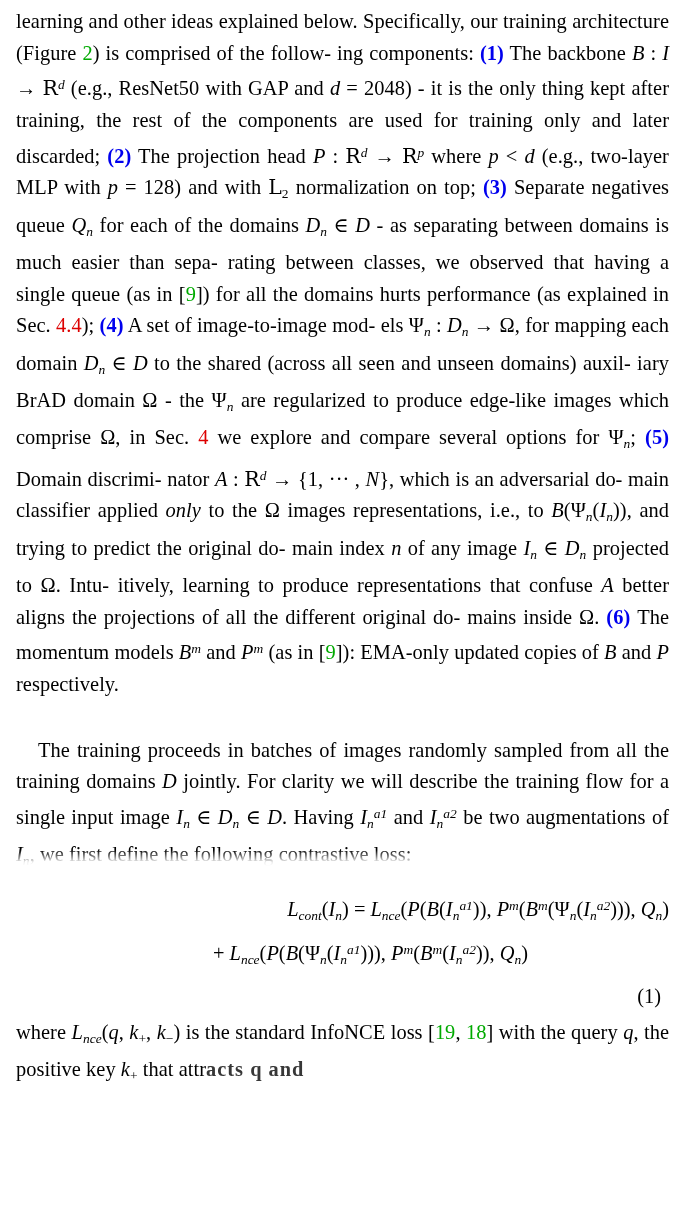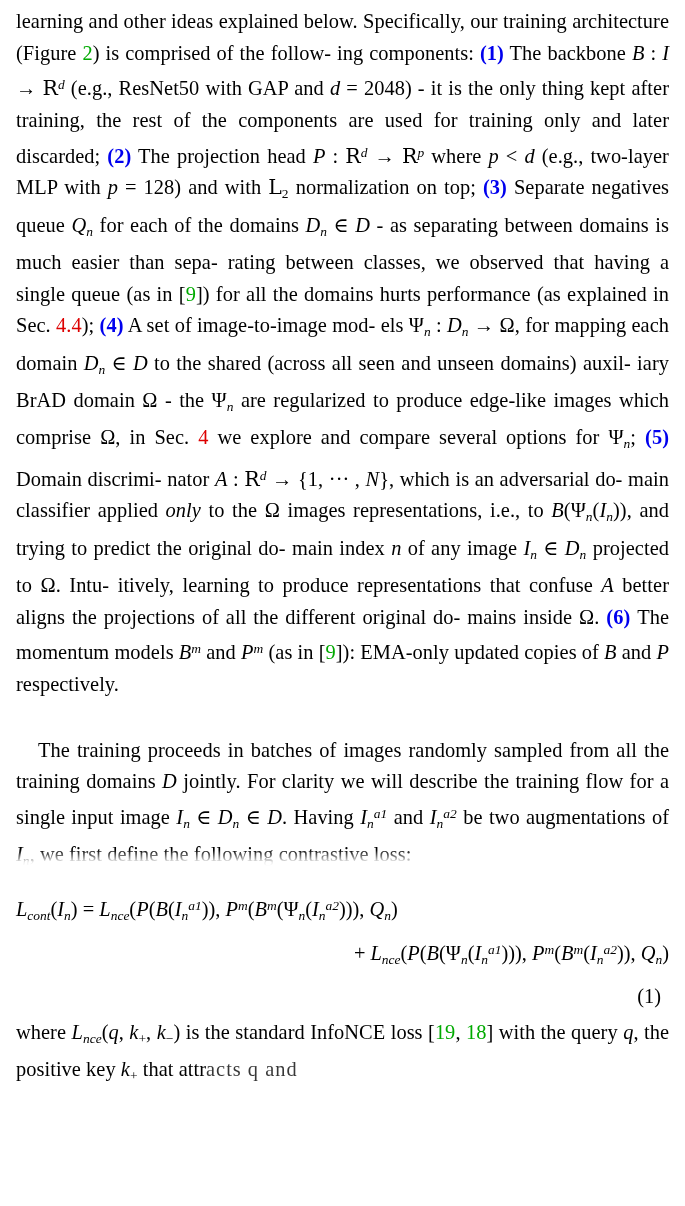--- a/index.html
+++ b/index.html
@@ -45,25 +45,25 @@
   .mbf { font-weight: bold; }
   sub { font-size: 0.66em; vertical-align: -0.28em; }
   sup { font-size: 0.66em; vertical-align: 0.46em; }
   .eqblock {
     margin: 12px 0 4px 0;
     font-size: 20.4px;
     line-height: 34px;
     position: relative;
   }
   .eqline1 {
-    text-align: left;
+    text-align: right;
     white-space: nowrap;
   }
   .eqline2 {
-    text-align: right;
+    text-align: center;
     white-space: nowrap;
     padding-left: 56px;
   }
   .eqnum {
     text-align: right;
     padding-right: 8px;
     margin-top: 2px;
     font-size: 20.4px;
   }
   .tail {
@@ -74,20 +74,21 @@
     left: 0;
     right: 0;
     bottom: 0;
     height: 16px;
     background: linear-gradient(to bottom, rgba(255,255,255,0) 0%, rgba(255,255,255,0.92) 75%, #ffffff 100%);
   }
   .blurtext {
     filter: blur(0.7px);
     opacity: 0.78;
     letter-spacing: 1px;
+    font-weight: bold;
   }
 </style>
 </head>
 <body>
 
 <div id="page">
 
   <p class="para">
     learning and other ideas explained below. Specifically, our
     training architecture (Figure <span class="green">2</span>) is comprised of the follow-

